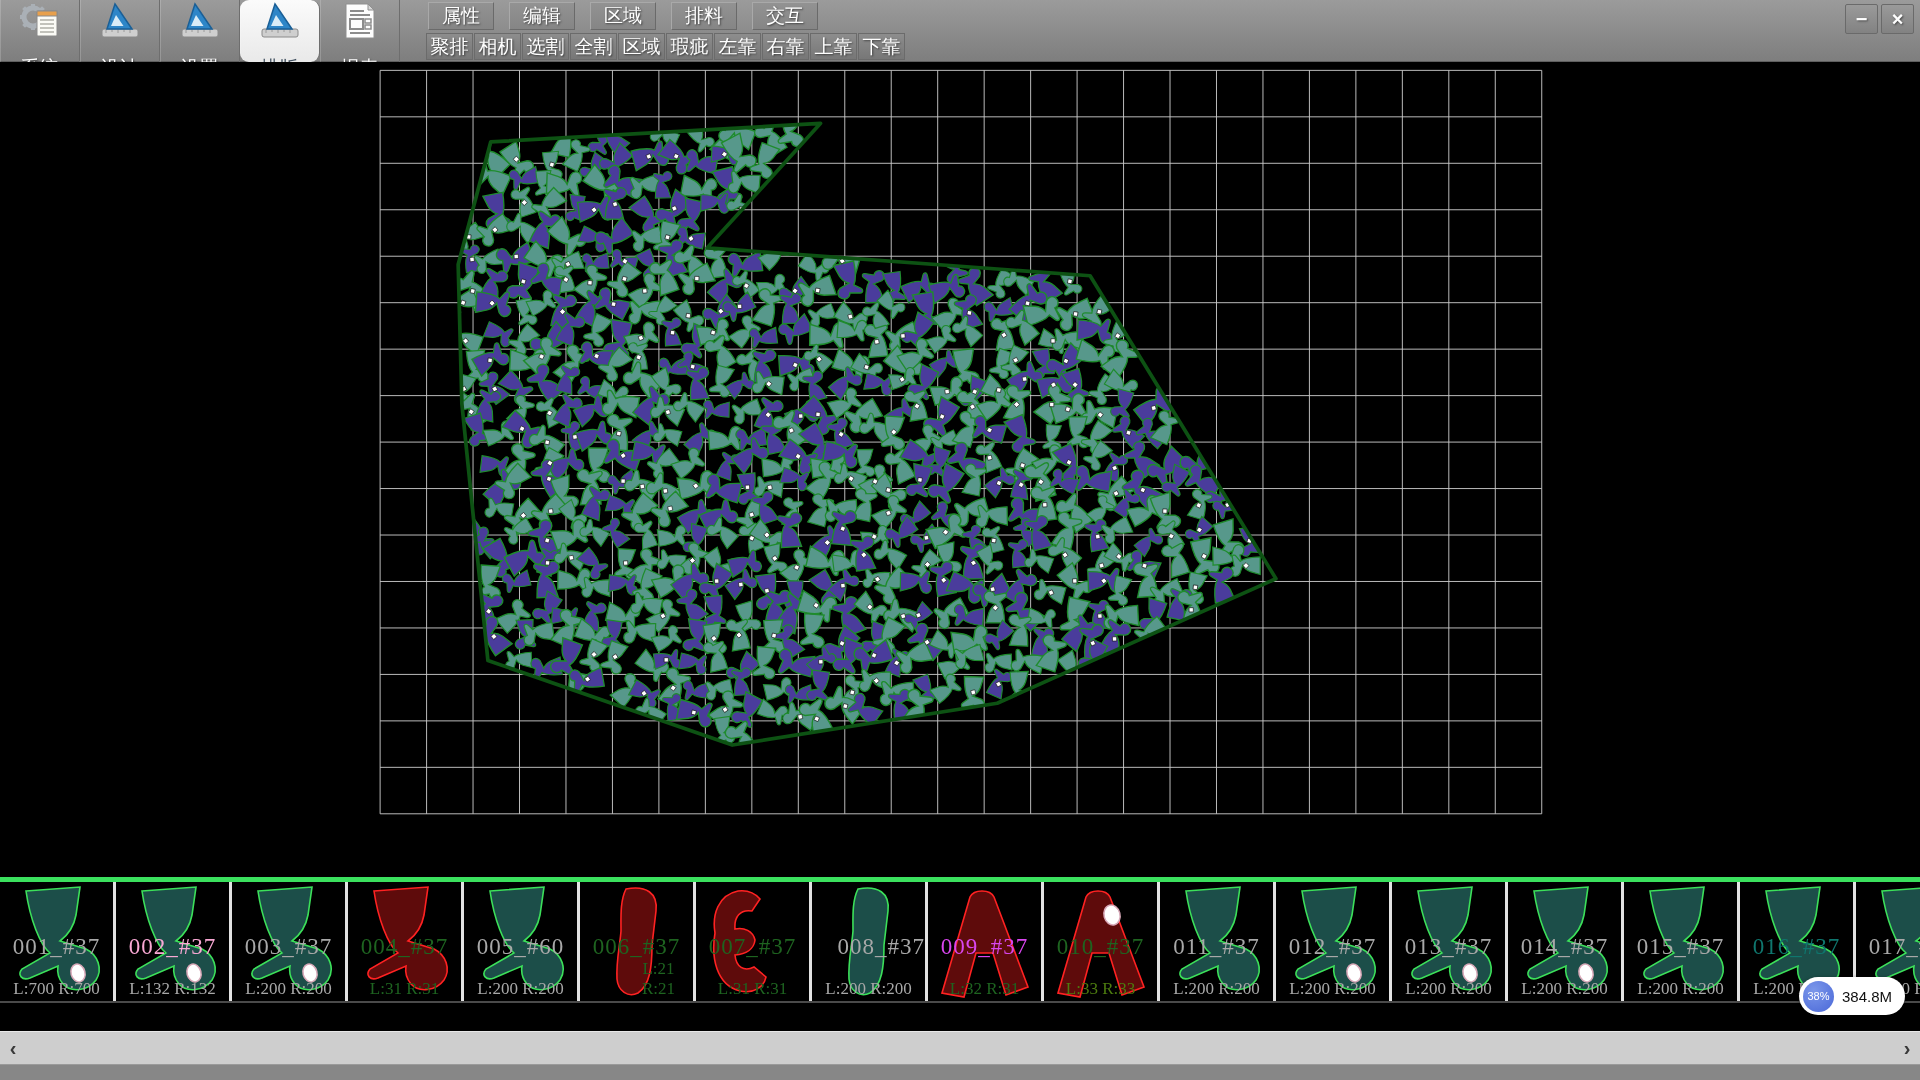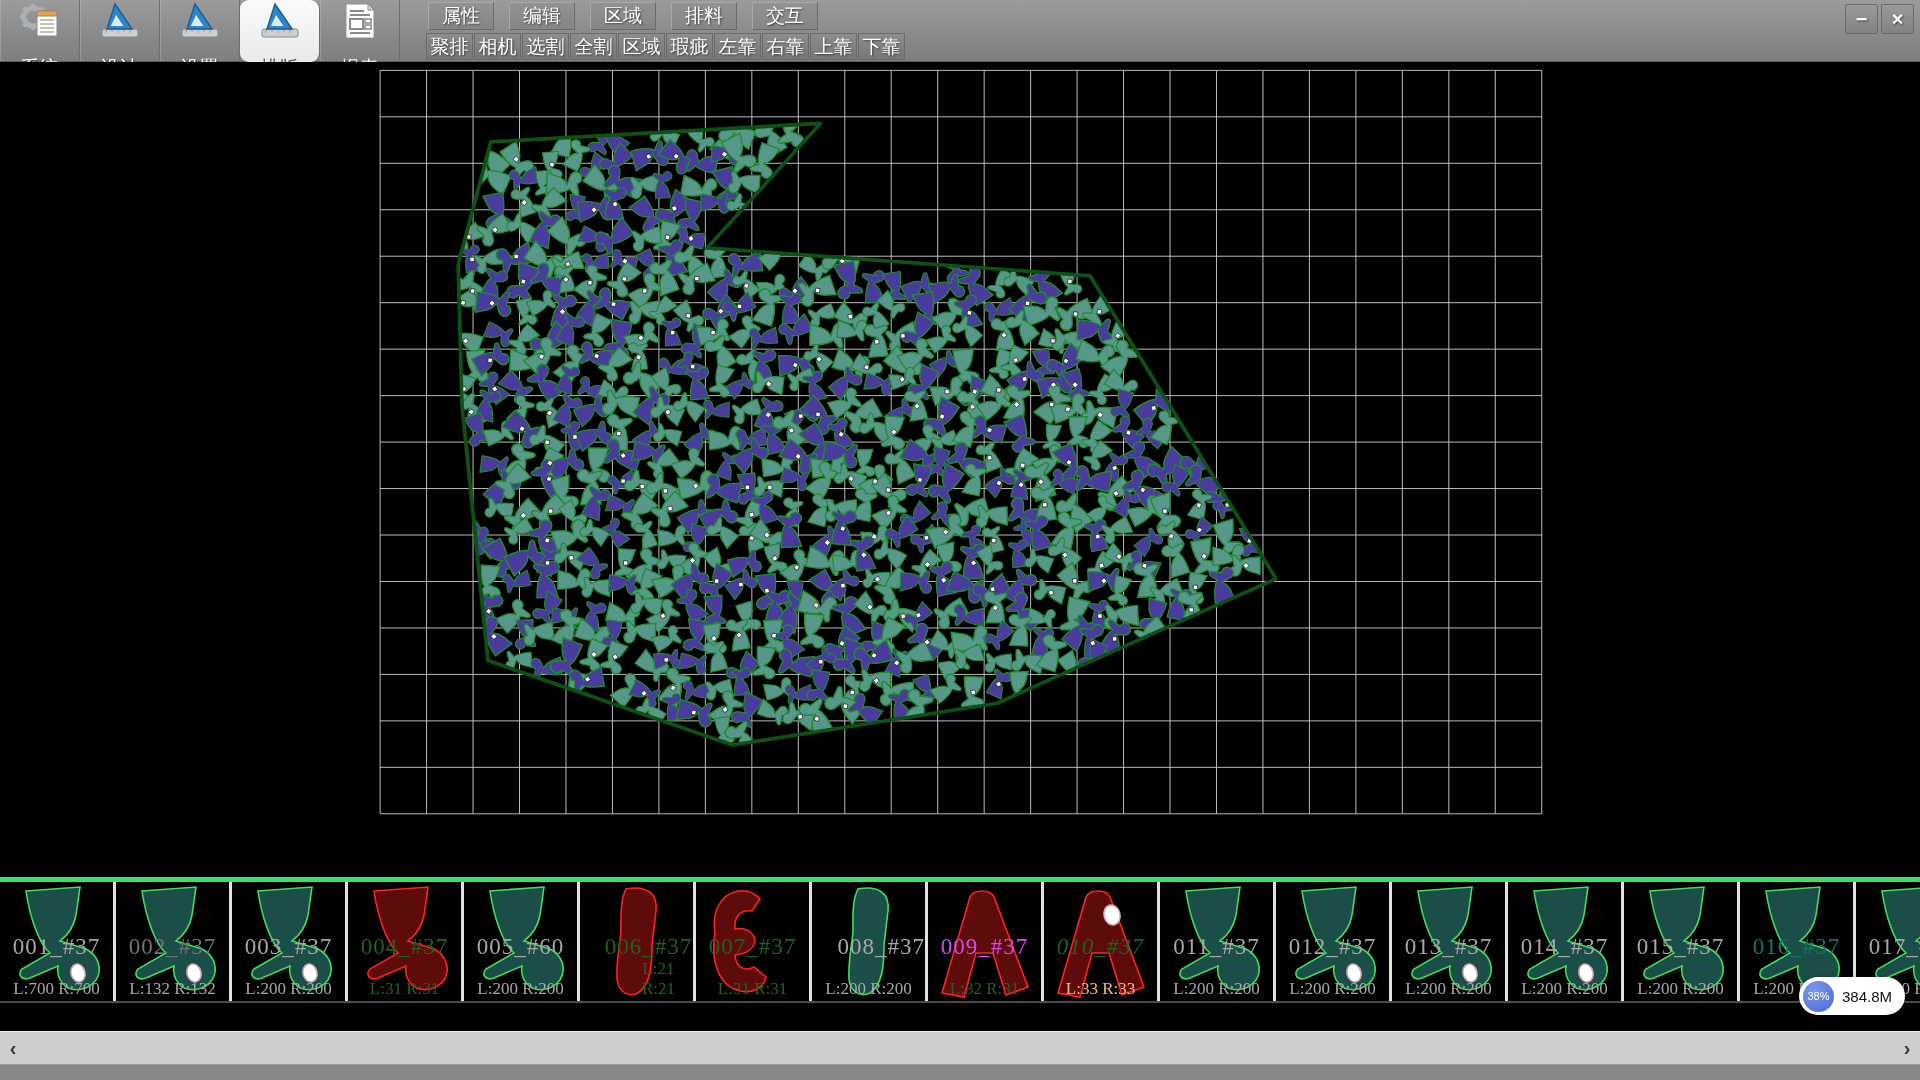--- a/index.html
+++ b/index.html
@@ -981,21 +981,21 @@
           <ellipse cx="70" cy="88" rx="7" ry="9" fill="#ffffff" stroke="#d8a8b8" stroke-width="1.5" transform="rotate(-15 70 88)"></ellipse>
         </svg>
         <div class="tile-num" style="color: rgb(168, 168, 168);">001_#37</div>
         <div class="tile-sub" style="color: rgb(168, 168, 168);">L:700 R:700</div>
       </div>
       <div class="tile">
         <svg width="100" height="114" viewBox="0 0 100 114">
           <path d="M18,6 L72,2 L68,30 C66,41 60,50 52,56 L78,64 C90,70 95,84 88,95 C80,106 63,108 55,99 C50,93 49,87 50,81 L22,93 C14,96 9,90 14,84 L42,68 C32,60 22,34 18,6 Z" fill="#1c4e49" stroke="#3ce05a" stroke-width="1.6"></path>
           <ellipse cx="70" cy="88" rx="7" ry="9" fill="#ffffff" stroke="#d8a8b8" stroke-width="1.5" transform="rotate(-15 70 88)"></ellipse>
         </svg>
-        <div class="tile-num" style="color: #737373;">002_#37</div>
+        <div class="tile-num" style="color: #f9a8d4;">002_#37</div>
         <div class="tile-sub" style="color: rgb(168, 168, 168);">L:132 R:132</div>
       </div>
       <div class="tile">
         <svg width="100" height="114" viewBox="0 0 100 114">
           <path d="M18,6 L72,2 L68,30 C66,41 60,50 52,56 L78,64 C90,70 95,84 88,95 C80,106 63,108 55,99 C50,93 49,87 50,81 L22,93 C14,96 9,90 14,84 L42,68 C32,60 22,34 18,6 Z" fill="#1c4e49" stroke="#3ce05a" stroke-width="1.6"></path>
           <ellipse cx="70" cy="88" rx="7" ry="9" fill="#ffffff" stroke="#d8a8b8" stroke-width="1.5" transform="rotate(-15 70 88)"></ellipse>
         </svg>
         <div class="tile-num" style="color: rgb(168, 168, 168);">003_#37</div>
         <div class="tile-sub" style="color: rgb(168, 168, 168);">L:200 R:200</div>
       </div>
@@ -1010,21 +1010,21 @@
         <svg width="100" height="114" viewBox="0 0 100 114">
           <path d="M18,6 L72,2 L68,30 C66,41 60,50 52,56 L78,64 C90,70 95,84 88,95 C80,106 63,108 55,99 C50,93 49,87 50,81 L22,93 C14,96 9,90 14,84 L42,68 C32,60 22,34 18,6 Z" fill="#1c4e49" stroke="#3ce05a" stroke-width="1.6"></path>
         </svg>
         <div class="tile-num" style="color: rgb(168, 168, 168);">005_#60</div>
         <div class="tile-sub" style="color: rgb(168, 168, 168);">L:200 R:200</div>
       </div>
       <div class="tile">
         <svg width="100" height="114" viewBox="0 0 100 114">
           <path d="M38,4 C58,0 70,8 68,26 L64,60 C64,82 62,100 50,108 C40,113 30,106 29,94 C28,76 32,60 33,46 C33,32 32,16 38,4 Z" fill="#5e0b0b" stroke="#ff2222" stroke-width="1.6"></path>
         </svg>
-        <div class="tile-num" style="color: rgb(30, 100, 32); margin-left: 12px;">006_#37</div>
+        <div class="tile-num" style="color: rgb(30, 100, 32);">006_#37</div>
         <div class="tile-sub" style="color: rgb(30, 100, 32); padding-left: 44px;">L:21 R:21</div>
       </div>
       <div class="tile">
         <svg width="100" height="114" viewBox="0 0 100 114">
           <path d="M34,6 C14,10 8,30 11,48 C7,72 12,100 36,106 C50,109 60,102 62,92 L50,82 C40,87 32,82 31,70 C42,69 50,64 51,55 C49,46 40,42 31,44 C30,32 36,24 48,26 L56,14 C50,7 42,5 34,6 Z" fill="#5e0b0b" stroke="#ff2222" stroke-width="1.6"></path>
         </svg>
         <div class="tile-num" style="color: rgb(30, 100, 32);">007_#37</div>
         <div class="tile-sub" style="color: rgb(30, 100, 32);">L:31 R:31</div>
       </div>
       <div class="tile">
@@ -1039,22 +1039,22 @@
           <path d="M6,108 L34,12 C38,4 54,4 58,12 L92,102 L70,110 L57,68 L40,68 L28,112 Z" fill="#5e0b0b" stroke="#ff2222" stroke-width="1.6"></path>
         </svg>
         <div class="tile-num" style="color: #d946ef;">009_#37</div>
         <div class="tile-sub" style="color: rgb(30, 100, 32);">L:32 R:31</div>
       </div>
       <div class="tile">
         <svg width="100" height="114" viewBox="0 0 100 114">
           <path d="M6,108 L34,12 C38,4 54,4 58,12 L92,102 L70,110 L57,68 L40,68 L28,112 Z" fill="#5e0b0b" stroke="#ff2222" stroke-width="1.6"></path>
           <ellipse cx="60" cy="30" rx="8" ry="10" fill="#ffffff" stroke="#d8a8b8" stroke-width="1.5" transform="rotate(-15 60 30)"></ellipse>
         </svg>
-        <div class="tile-num" style="color: rgb(30, 100, 32); font-style: italic;">010_#37</div>
-        <div class="tile-sub" style="color: #fdba74;">L:33 R:33</div>
+        <div class="tile-num" style="color: rgb(30, 100, 32);">010_#37</div>
+        <div class="tile-sub" style="color: #4d7c0f;">L:33 R:33</div>
       </div>
       <div class="tile">
         <svg width="100" height="114" viewBox="0 0 100 114">
           <path d="M18,6 L72,2 L68,30 C66,41 60,50 52,56 L78,64 C90,70 95,84 88,95 C80,106 63,108 55,99 C50,93 49,87 50,81 L22,93 C14,96 9,90 14,84 L42,68 C32,60 22,34 18,6 Z" fill="#1c4e49" stroke="#3ce05a" stroke-width="1.6"></path>
         </svg>
         <div class="tile-num" style="color: rgb(168, 168, 168);">011_#37</div>
         <div class="tile-sub" style="color: rgb(168, 168, 168);">L:200 R:200</div>
       </div>
       <div class="tile">
         <svg width="100" height="114" viewBox="0 0 100 114">

